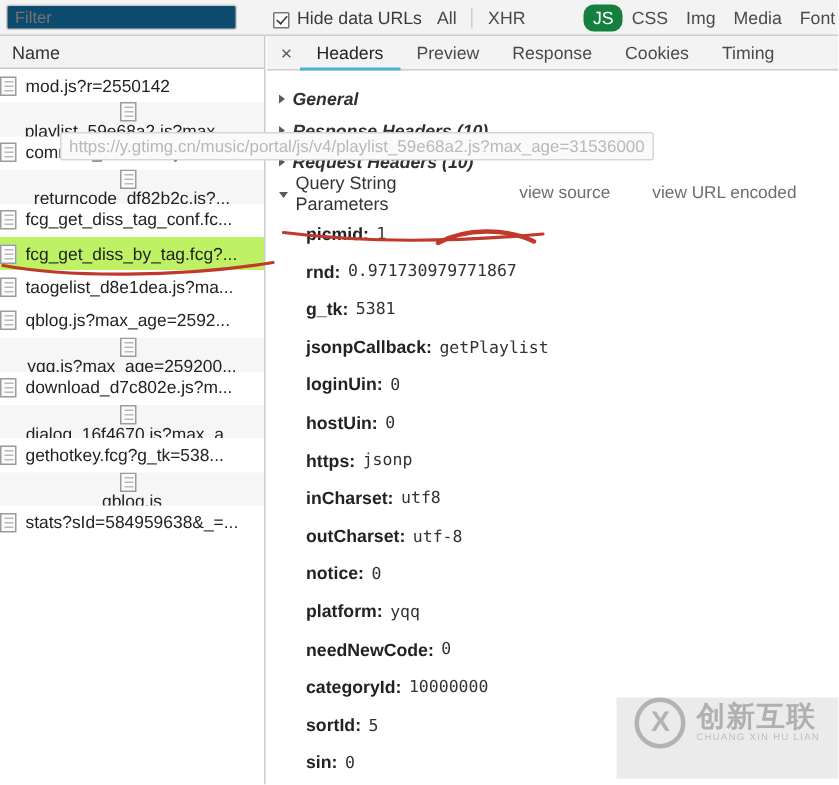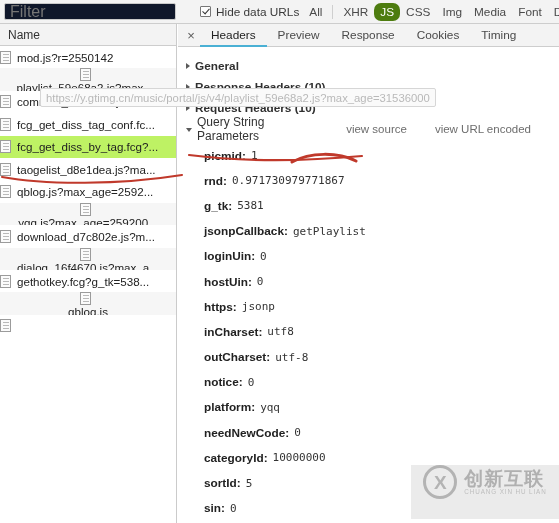--- a/index.html
+++ b/index.html
@@ -25,38 +25,38 @@
     background: #f3f3f3;
     border-bottom: 1px solid #cdcdcd;
     display: flex;
     align-items: center;
     box-sizing: border-box;
   }
   .filter-input {
     width: 172px;
     height: 17px;
     margin-left: 4px;
-    background: #0f172a;
+    background: #0c4a6e;
     border: 1px solid #c9c9c9;
     border-radius: 2px;
     font-family: "Liberation Sans", sans-serif;
-    font-size: 16px;
+    font-size: 11px;
     color: #a0a0a0;
     padding: 0 5px;
     box-sizing: border-box;
     outline: none;
   }
   .filter-sep {
     width: 1px; height: 16px;
     background: #d0d0d0;
     margin: 0 6px;
   }
   .hide-urls {
     display: flex;
-    align-items: center;
+    align-items: flex-end;
     margin-left: 12px;
     white-space: nowrap;
   }
   .checkbox {
     width: 11px; height: 11px;
     border: 1px solid #777;
     background: #fdfdfd;
     border-radius: 1px;
     margin-right: 5px;
     position: relative;
@@ -83,22 +83,23 @@
     white-space: nowrap;
   }
   .type-item {
     font-size: 11.8px;
     color: #4a4a4a;
     padding: 2px 6px;
     border-radius: 7px;
     cursor: default;
   }
   .type-item.active {
-    background: #4d7c0f;
+    background: #15803d;
     color: #ffffff;
+    margin-left: 33px;
   }
   .type-divider {
     width: 1px; height: 14px;
     background: #cfcfcf;
     margin: 0 4px;
   }
 
   
   .list-pane {
     position: absolute;
@@ -199,20 +200,21 @@
     padding: 8px 0 0 8px;
   }
   .section-head {
     display: flex;
     align-items: center;
     height: 21px;
     font-size: 11.8px;
     font-weight: bold;
     color: #303030;
     white-space: nowrap;
+    font-style: italic;
   }
   .tri {
     width: 0; height: 0;
     margin-right: 5px;
     flex: none;
     border-left: 4.5px solid #5a5a5a;
     border-top: 3.5px solid transparent;
     border-bottom: 3.5px solid transparent;
   }
   .tri.open {
@@ -364,20 +366,24 @@
         <span class="req-name">mod.js?r=2550142</span>
       </div>
       <div class="req-row odd">
         <span class="file-icon"></span>
         <span class="req-name">playlist_59e68a2.js?max_...</span>
       </div>
       <div class="req-row">
         <span class="file-icon"></span>
         <span class="req-name">common_e6a819b.js?ma...</span>
       </div>
+      <div class="req-row odd">
+        <span class="file-icon"></span>
+        <span class="req-name">returncode_df82b2c.js?...</span>
+      </div>
       <div class="req-row">
         <span class="file-icon"></span>
         <span class="req-name">fcg_get_diss_tag_conf.fc...</span>
       </div>
       <div class="req-row selected">
         <span class="file-icon"></span>
         <span class="req-name">fcg_get_diss_by_tag.fcg?...</span>
       </div>
       <div class="req-row">
         <span class="file-icon"></span>
@@ -402,20 +408,21 @@
       <div class="req-row">
         <span class="file-icon"></span>
         <span class="req-name">gethotkey.fcg?g_tk=538...</span>
       </div>
       <div class="req-row odd">
         <span class="file-icon"></span>
         <span class="req-name">qblog.js</span>
       </div>
       <div class="req-row">
         <span class="file-icon"></span>
+        <span class="req-name">stats?sId=584959638&amp;_=...</span>
       </div>
     </div>
 </div>
 
 <div class="detail-pane">
   <div class="tab-bar">
     <span class="close-x">×</span>
     <span class="tab active">Headers</span>
     <span class="tab">Preview</span>
     <span class="tab">Response</span>

